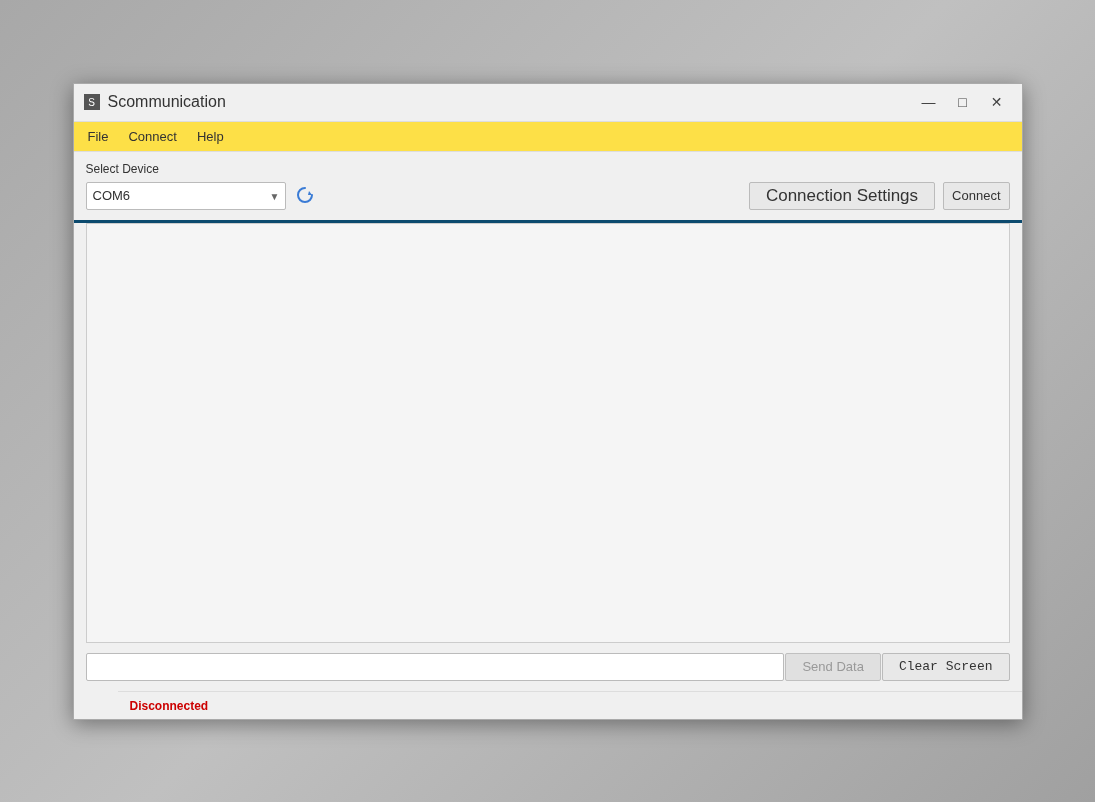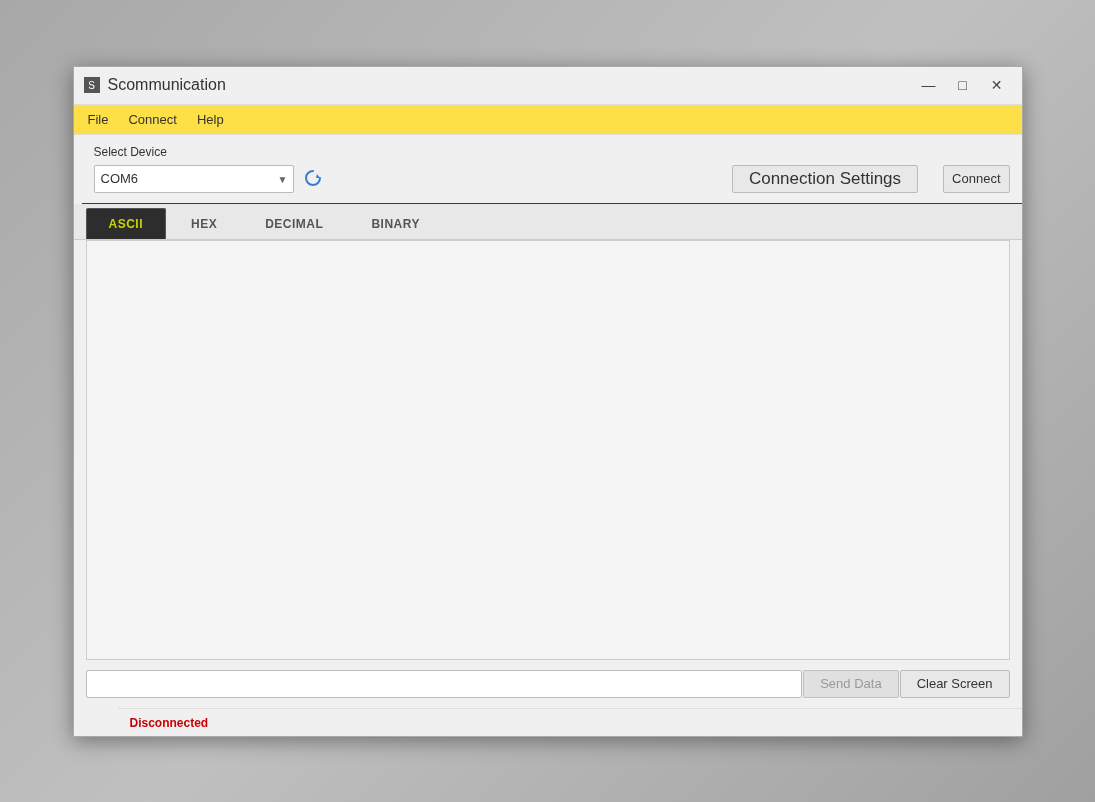--- a/index.html
+++ b/index.html
@@ -97,34 +97,33 @@
     .menu-item {
       padding: 4px 10px;
       cursor: pointer;
       border-radius: 2px;
       color: #333;
     }
 
     .toolbar {
       padding: 10px 12px;
       background: #f0f0f0;
-      border-bottom: 1px solid #0c4a6e;
-      margin-left: 8px;
+      border-bottom: 3px solid #0c4a6e;
     }
 
     .select-label {
       font-size: 12px;
       color: #333;
       margin-bottom: 6px;
     }
 
     .toolbar-row {
       display: flex;
       align-items: center;
-      gap: 25px;
+      gap: 8px;
     }
 
     .device-select-wrapper {
       display: flex;
       align-items: center;
       gap: 6px;
     }
 
     .device-select {
       width: 200px;
@@ -262,20 +261,21 @@
 
     .clear-screen-btn {
       height: 28px;
       padding: 0 16px;
       background: #e8e8e8;
       border: 1px solid #bbb;
       border-radius: 2px;
       cursor: pointer;
       font-size: 13px;
       color: #333;
+      font-family: Liberation Mono, monospace;
     }
 
     .status-bar {
       padding: 6px 12px;
       background: #f0f0f0;
       border-top: 1px solid #ddd;
       margin-left: 44px;
     }
 
     .status-text {
@@ -335,26 +335,20 @@
           </button>
         </div>
         <div class="toolbar-spacer"></div>
         <button class="conn-settings-btn">Connection Settings</button>
         <button class="connect-btn">Connect</button>
       </div>
     </div>
 
     <div class="main-content">
 
-      <div class="tabs-bar">
-        <div class="tab active">ASCII</div>
-        <div class="tab">HEX</div>
-        <div class="tab">DECIMAL</div>
-        <div class="tab">BINARY</div>
-      </div>
 
       <div class="terminal-area">
         <span></span>
       </div>
 
       <div class="send-row">
         <input class="send-input" type="text" placeholder="" style="">
         <button class="send-data-btn" disabled="">Send Data</button>
         <button class="clear-screen-btn">Clear Screen</button>
       </div>

